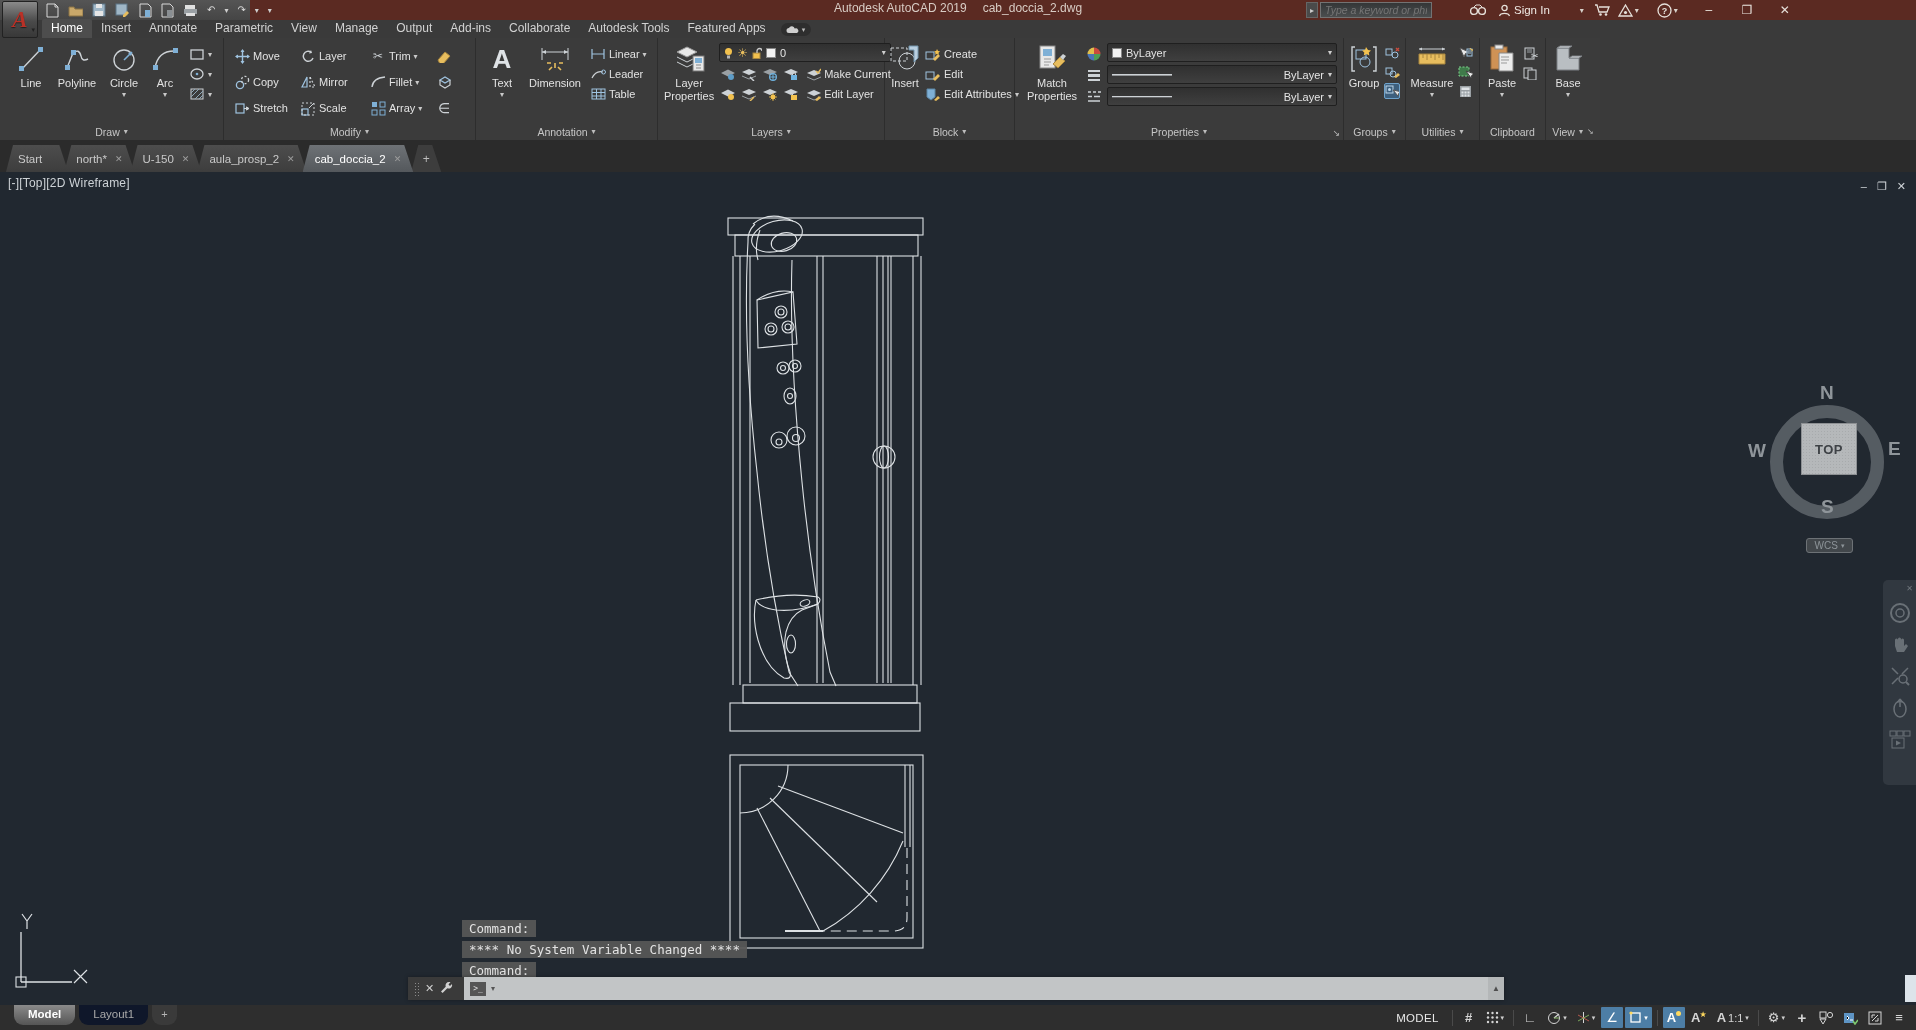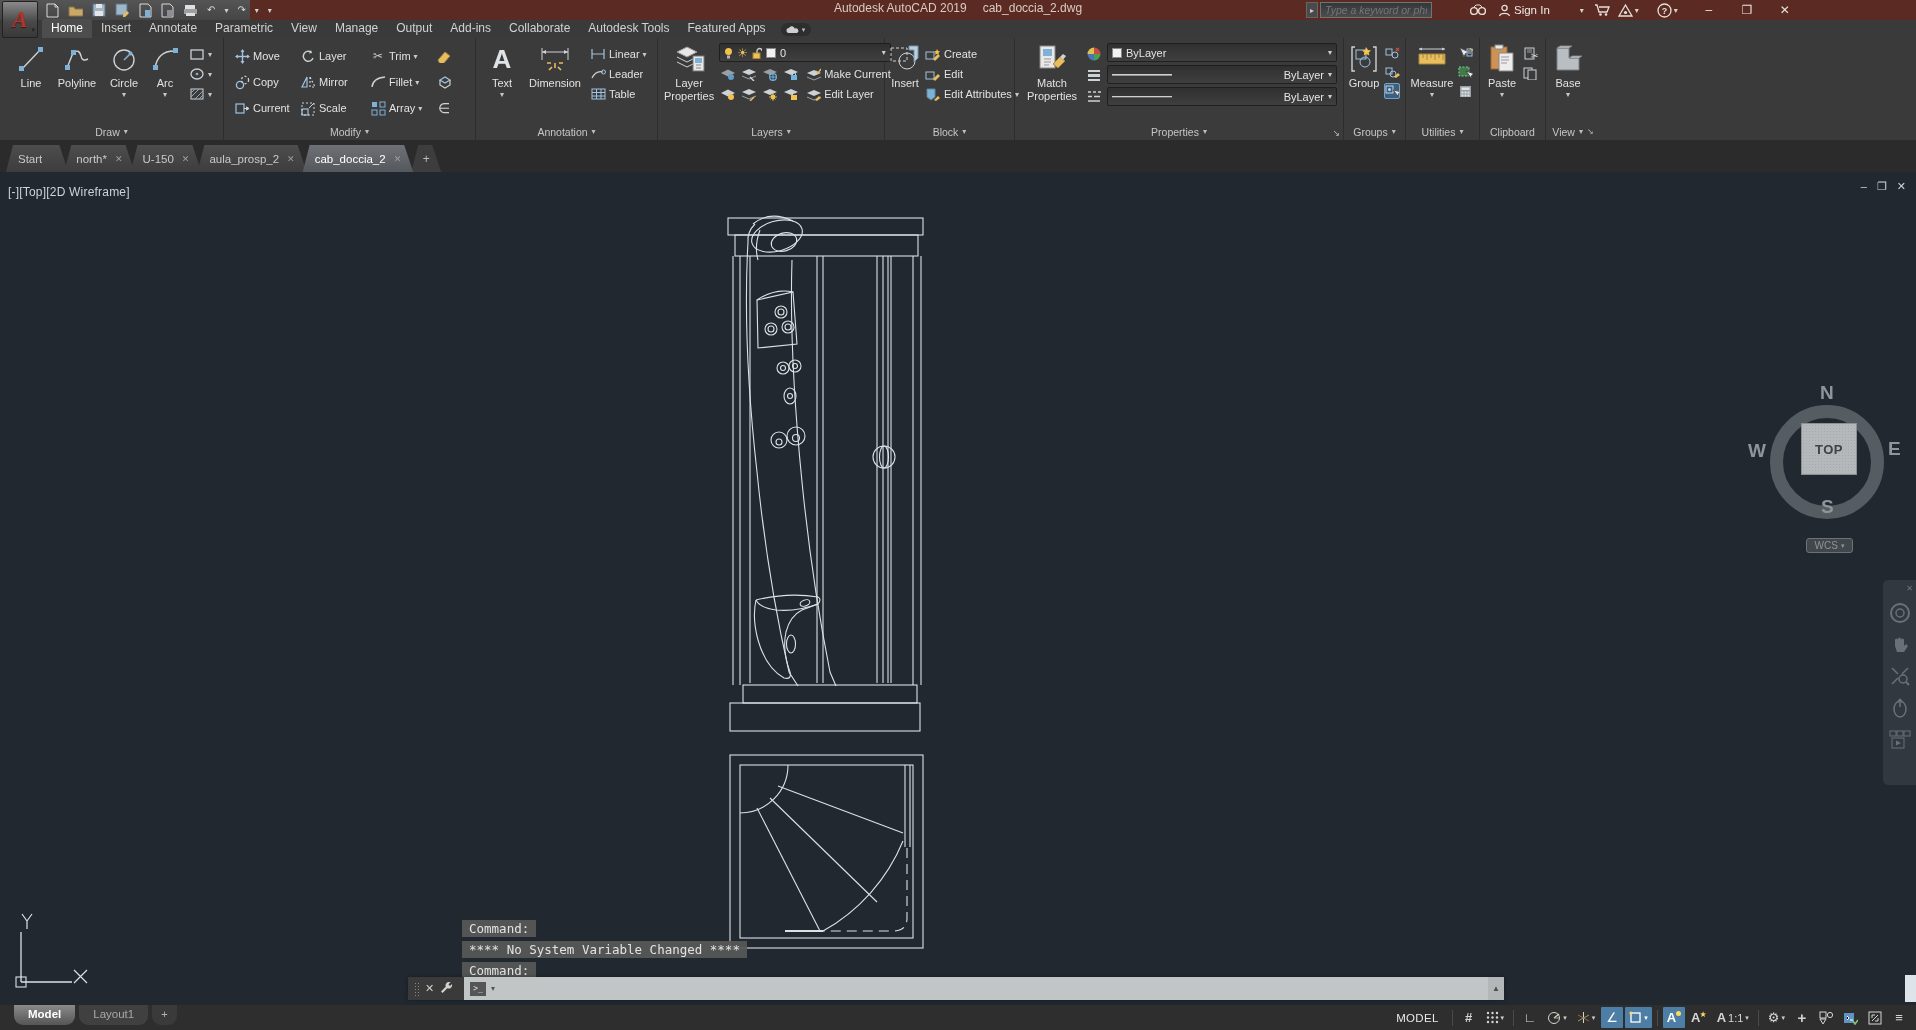--- a/index.html
+++ b/index.html
@@ -57,21 +57,21 @@
   
   .filetabs{left:0;top:140px;width:1916px;height:32px;background:#2b2b2b;display:flex;align-items:flex-end;padding-left:6px}
   .ftab{height:27px;display:flex;align-items:center;gap:8px;padding:0 12px;background:linear-gradient(#4d4d4d,#3d3d3d);color:#c9c9c9;font-size:11.5px;clip-path:polygon(0 100%,7px 0,calc(100% - 9px) 0,100% 100%);margin-right:-4px;white-space:nowrap}
   .ftab .fx{font-size:9px;color:#9d9d9d}
   .ftab.active{background:linear-gradient(#6e7276,#54585c);color:#fff;z-index:5}
   .ftab.start{padding-right:26px}
   .ftab-add{height:27px;width:30px;display:flex;align-items:center;justify-content:center;background:#3d3d3d;color:#bdbdbd;clip-path:polygon(0 100%,7px 0,calc(100% - 9px) 0,100% 100%);font-size:12px;margin-left:2px}
 
   
   .canvas{left:0;top:172px;width:1916px;height:833px;background:#212830;overflow:hidden}
-  .vp-label{left:8px;top:13px;color:#ced3d7;font-size:12px;letter-spacing:.2px}
+  .vp-label{left:8px;top:4px;color:#ced3d7;font-size:12px;letter-spacing:.2px}
   .winctl{right:10px;top:8px;display:flex;gap:10px;color:#cfd4d8;font-size:11px}
   .draw-svg{left:0;top:0}
 
   
   .vc-ring{left:1770px;top:233px;width:114px;height:114px;border-radius:50%;border:13px solid rgba(130,135,140,.55)}
   .vc-face{left:1801px;top:251px;width:56px;height:52px;background:#b5b8ba;border:1px solid #8d9093;color:#3e4246;font-weight:bold;font-size:13px;display:flex;align-items:center;justify-content:center;letter-spacing:.5px;background-image:radial-gradient(#a7aaac 1px,transparent 1px);background-size:3px 3px}
   .vc-l{color:#8f959a;font-weight:bold;font-size:19px}
   .wcs{left:1806px;top:366px;width:47px;height:15px;background:#42474b;border:1px solid #6d7276;border-radius:3px;color:#8d9499;font-size:10px;display:flex;align-items:center;justify-content:center;gap:3px}
   .wcs .dc{font-size:7px}
 
@@ -90,21 +90,21 @@
   .cmd-input{flex:1;background:#c2c5c6;display:flex;align-items:center;gap:5px;padding:0 6px}
   .prompt-box{width:16px;height:14px;background:#555;color:#ddd;font-size:8px;display:flex;align-items:center;justify-content:center;font-family:"DejaVu Sans Mono",monospace}
   .cmd-car{color:#555;font-size:8px}
   .cmd-input input{flex:1;border:none;outline:none;background:transparent;color:#4c4c4c;font-style:italic;font-size:12.5px;font-family:"DejaVu Sans Mono",monospace}
   .cmd-up{width:16px;background:#b4b7b8;color:#4e4e4e;font-size:8px;display:flex;align-items:center;justify-content:center}
   .edge-strip{right:0;top:803px;width:11px;height:27px;background:#dde4ea}
 
   
   .statusbar{left:0;top:1005px;width:1916px;height:25px;background:#2e2e2e;display:flex;align-items:center;justify-content:space-between;padding:0 6px 0 14px}
   .mtabs{display:flex;align-items:flex-start;height:25px;gap:4px}
-  .mtab{padding:3px 14px 5px;border-radius:0 0 9px 9px;font-size:11.5px;background:#404040;color:#a8a8a8}
+  .mtab{padding:3px 14px 5px;border-radius:0 0 9px 9px;font-size:11.5px;background:#0f172a;color:#a8a8a8}
   .mtab.active{background:linear-gradient(#8a8a8a,#555);color:#fff;font-weight:bold}
   .mtab-add{padding:3px 9px 5px;border-radius:0 0 9px 9px;background:#3a3a3a;color:#b5b5b5}
   .sbi{display:flex;align-items:center;gap:2px;height:25px}
   .sb-btn{min-width:22px;height:21px;display:flex;align-items:center;justify-content:center;gap:2px;padding:0 4px;color:#d5d5d5;border-radius:1px}
   .sb-btn.active{background:#4d7ea6;color:#fff}
   .sb-sep{width:1px;height:16px;background:#4a4a4a;margin:0 3px}
   .sb-car{font-size:7px;color:#cfcfcf}
   .sb-model{font-size:11.5px;color:#e8e8e8;letter-spacing:.3px;padding:0 8px}
   .sbg{font-size:13px;line-height:1}
   .adot{width:5px;height:5px;border-radius:50%;background:#ffd95e;margin-left:-2px;margin-top:-8px}
@@ -383,21 +383,21 @@
             <path d="M3 5v5l5 3 5-3V5" fill="none" stroke="#cdd2d6" stroke-width="1.2"></path>
           </svg>
         </span>
       <span class="smrow">
           <span class="mini">
             <svg width="15" height="15">
               <rect x="1" y="3" width="8" height="9" fill="none" stroke="#9fc3e0" stroke-width="1.2"></rect>
               <path d="M9 7.5h5M14 7.5l-2.5-1.6v3.2z" stroke="#cdd2d6" fill="#cdd2d6"></path>
             </svg>
           </span>
-          <span>Current</span>
+          <span>Stretch</span>
         </span>
       <span class="smrow">
           <span class="mini">
             <svg width="15" height="15">
               <rect x="1" y="8" width="6" height="6" fill="none" stroke="#9fc3e0" stroke-width="1.2"></rect>
               <rect x="1" y="2" width="12" height="12" fill="none" stroke="#cdd2d6" stroke-width="1" stroke-dasharray="2 2"></rect>
               <path d="M8 7l5-5" stroke="#cdd2d6"></path>
             </svg>
           </span>
           <span>Scale</span>

